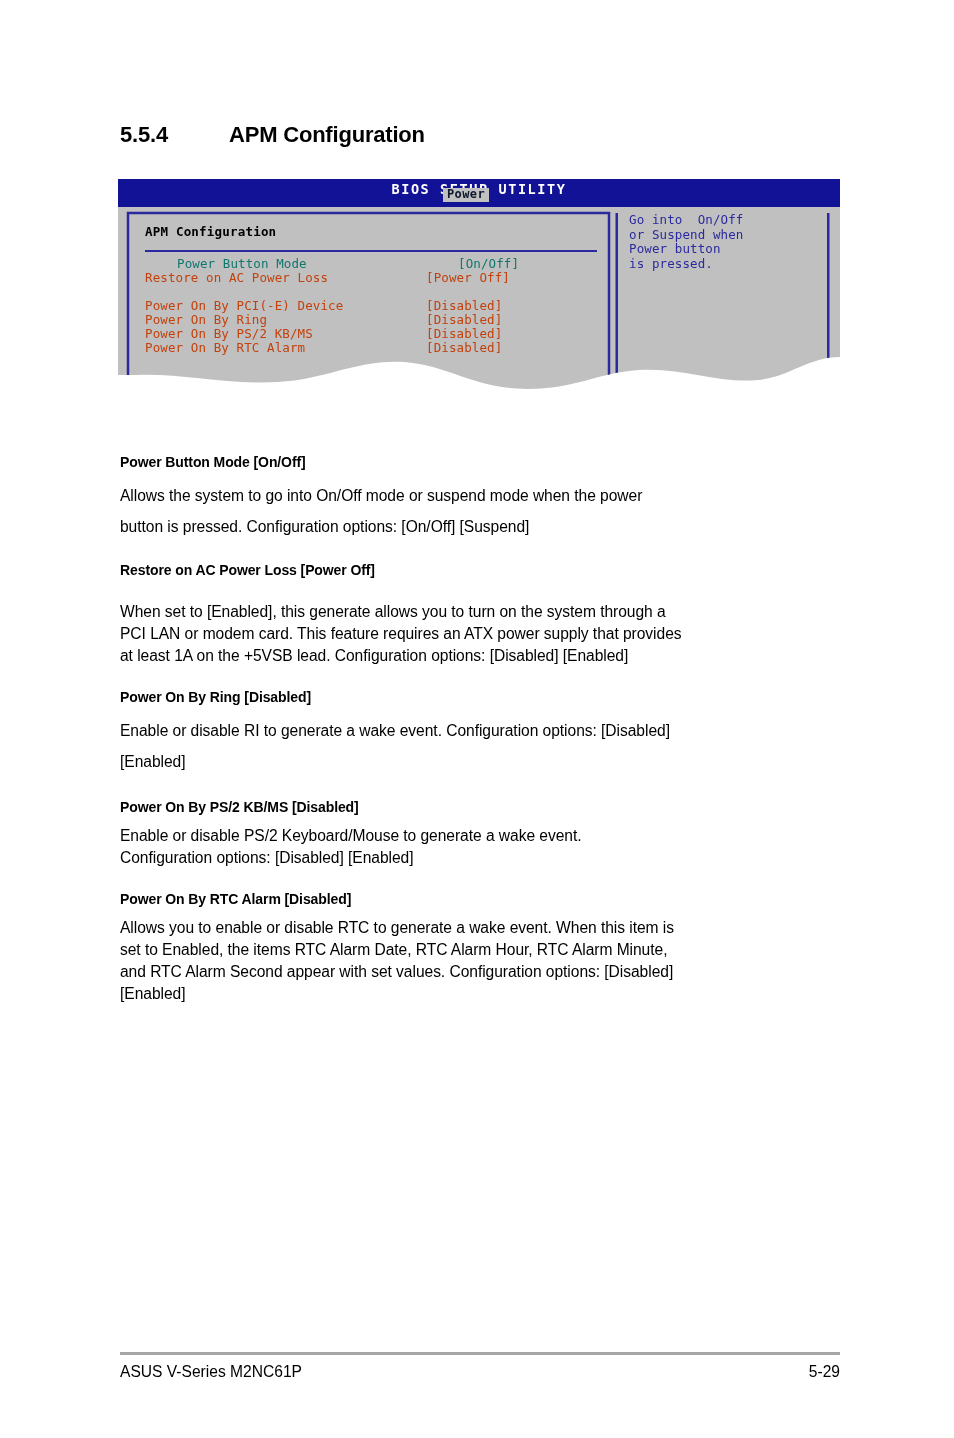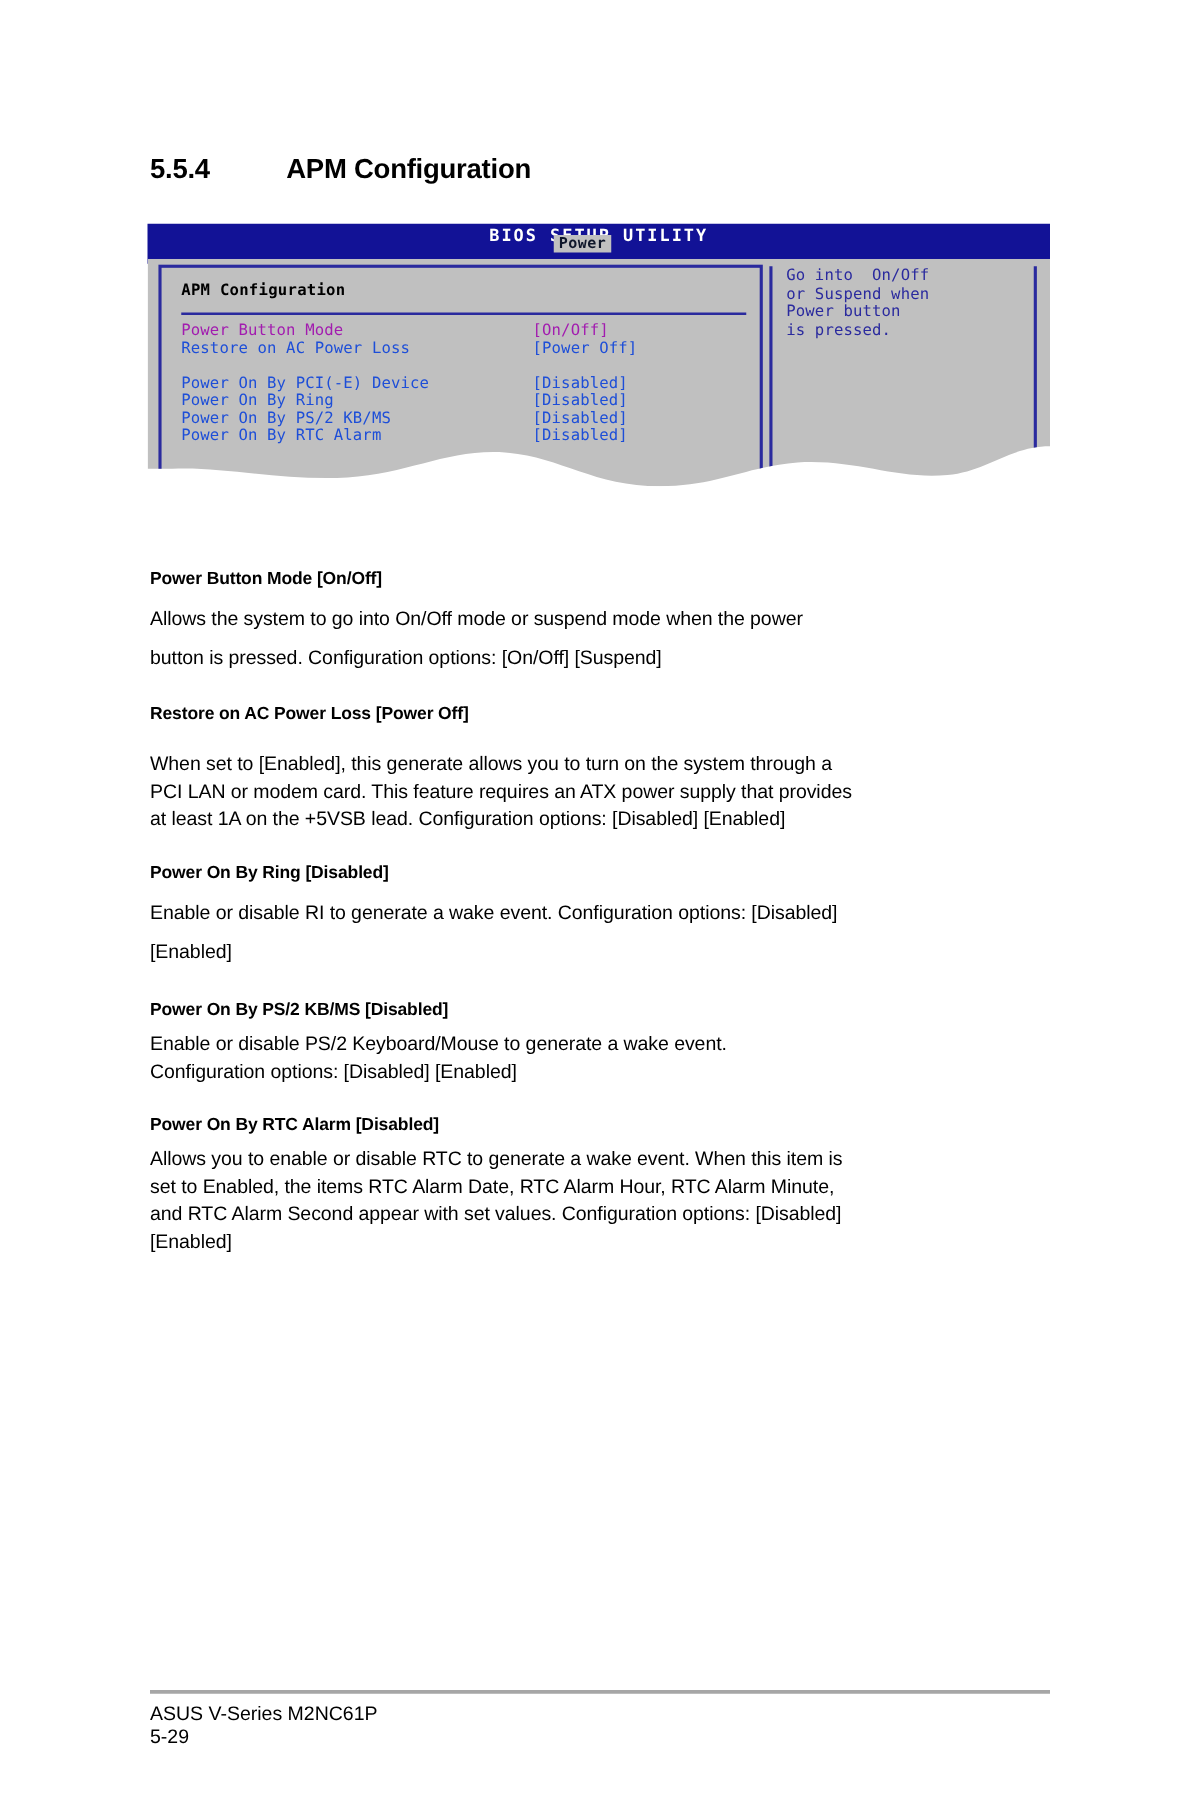--- a/index.html
+++ b/index.html
@@ -128,24 +128,24 @@
     top: 44px;
     width: 460px;
     font-family: "DejaVu Sans Mono", monospace;
     font-size: 12.5px;
     letter-spacing: 0.1px;
   }
   .bios-row {
     position: relative;
     height: 14px;
     line-height: 14px;
-    color: #1d4ed8;
+    color: #c2410c;
     white-space: pre;
   }
-  .bios-row.selected { color: #a21caf; }
+  .bios-row.selected { color: #0f766e; margin-left: 32px; }
   .bios-row.spacer { height: 14px; }
   .bios-row .r-label {
     position: absolute;
     left: 0;
     top: 0;
   }
   .bios-row .r-value {
     position: absolute;
     left: 281px;
     top: 0;
@@ -207,21 +207,20 @@
   }
   .footer {
     position: absolute;
     left: 120px;
     top: 1363px;
     width: 720px;
     display: flex;
     justify-content: space-between;
     align-items: baseline;
     font-size: 15.6px;
-    flex-direction: column;
   }
 </style>
 </head>
 <body>
 
 <div class="section-heading">
   <span class="sec-num">5.5.4</span>
   <span class="sec-title">APM Configuration</span>
 </div>
 

